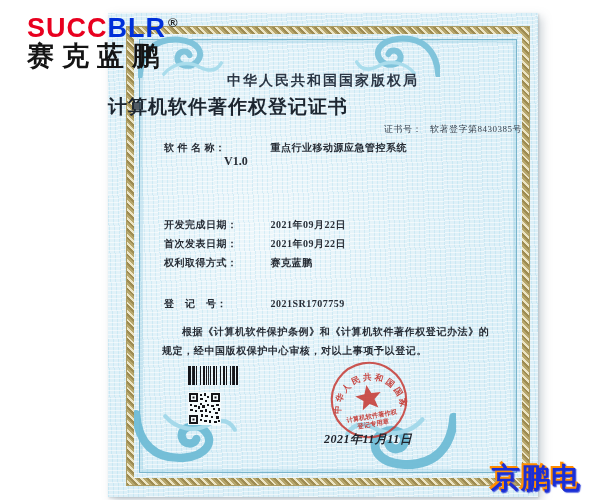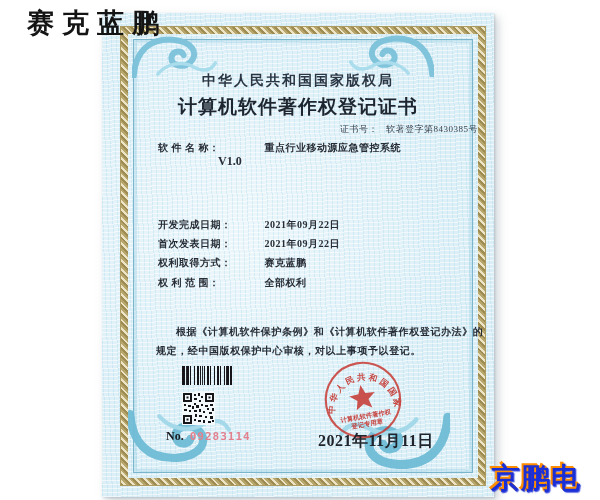--- a/index.html
+++ b/index.html
@@ -1,21 +1,21 @@
 <!DOCTYPE html>
 <html><head>
 <meta charset="utf-8">
 <style>
   * { margin:0; padding:0; box-sizing:border-box; }
   html,body { width:600px; height:500px; background:#ffffff; overflow:hidden;
     font-family:"Liberation Serif","DejaVu Serif",serif; }
   .stage { position:relative; width:600px; height:500px; background:#fff; }
 
   
-  .paper { position:absolute; left:102px; top:13px; width:392px; height:484px;
+  .paper { position:absolute; left:108px; top:13px; width:430px; height:484px;
     background:#dcefF7;
     box-shadow:4px 4px 9px rgba(110,125,140,.35), 1px 1px 2px rgba(120,135,150,.3);
   }
   .paper::before { content:""; position:absolute; inset:0;
     background:
       repeating-linear-gradient(-3deg, rgba(255,255,255,.55) 0 1px, transparent 1px 4px),
       repeating-linear-gradient(88deg, rgba(150,210,232,.28) 0 1px, transparent 1px 5px),
       radial-gradient(circle at 35% 45%, rgba(255,255,255,.5), transparent 60%);
   }
   .gold-border { position:absolute; left:19px; top:14px; right:9px; bottom:12px;
@@ -30,21 +30,21 @@
 
   .flourish { position:absolute; opacity:.95; }
   .flourish.tl { left:30px; top:21px; width:86px; height:44px; }
   .flourish.tr { left:246px; top:20px; width:86px; height:44px; transform:scaleX(-1); }
   .flourish.bl { left:26px; top:394px; width:104px; height:62px; transform:scaleY(-1); }
   .flourish.br { left:236px; top:398px; width:112px; height:64px; transform:scale(-1,-1); }
 
   
   .authority { position:absolute; left:0; right:0; top:59px; text-align:center;
     font-size:14px; font-weight:bold; letter-spacing:2px; color:#2b3644; }
-  .cert-title { position:absolute; left:0; right:0; top:81px; text-align:center;
+  .cert-title { position:absolute; left:0; right:0; top:81px; 
     font-size:19px; font-weight:bold; letter-spacing:1px; color:#1d2630; }
   .cert-no-line { position:absolute; right:16px; top:110px; font-size:9px;
     font-weight:normal; color:#39424e; letter-spacing:0.5px; }
   .cert-no-line .gap { display:inline-block; width:8px; }
 
   .field { position:absolute; left:56px; font-size:10px; font-weight:bold;
     color:#272d36; white-space:nowrap; }
   .field .lab { display:inline-block; width:60px; letter-spacing:0.5px; }
   .field .val { display:inline-block; letter-spacing:0.5px;padding-left:44px; }
   .v2 { position:absolute; left:116px; font-size:12px; font-weight:bold; color:#272d36; }
@@ -59,22 +59,22 @@
       repeating-linear-gradient(90deg, transparent 0 2px, rgba(20,20,25,.9) 2px 3px, transparent 3px 8px);
     border-left:2px solid #15151a; border-right:2px solid #15151a; }
   .qr { position:absolute; left:80px; top:379px; width:33px; height:33px; }
   .serial { position:absolute; left:64px; top:416px; font-size:12px; font-weight:bold;
     color:#1c1c22; }
   .serial .digits { font-family:"DejaVu Sans Mono","Liberation Mono",monospace;
     font-size:11px; font-weight:bold; color:#e2808e; letter-spacing:1px; margin-left:6px; }
 
   .seal { position:absolute; left:218px; top:347px; width:86px; height:80px;
     transform:rotate(-10deg); opacity:.92; }
-  .issue-date { position:absolute; left:216px; top:418px; font-size:16px;
-    font-weight:bold; color:#20242c; letter-spacing:0.5px; }
+  .issue-date { position:absolute; left:216px; top:418px; font-size:12px;
+    font-weight:bold; color:#20242c; letter-spacing:0.5px;font-style:italic; }
 
   
   .logo { position:absolute; left:27px; top:9px; z-index:5;
     font-family:"Liberation Sans","DejaVu Sans",sans-serif; }
   .logo-en { font-size:27px; font-weight:900; letter-spacing:1px; line-height:27px; }
   .logo-succ { color:#e8001f; }
   .logo-blr { color:#0030d9; }
   .logo-reg { font-size:13px; font-weight:bold; color:#2a2a2a; vertical-align:10px; margin-left:2px; }
   .logo-cn { font-size:27px; font-weight:900; letter-spacing:8px; color:#141414;
     line-height:28px; margin-top:0px; font-family:"DejaVu Sans","Liberation Sans",sans-serif; }
@@ -126,23 +126,23 @@
       <span class="val">2021年09月22日</span>
     </div>
     <div class="field" style="top:224px">
       <span class="lab">首次发表日期：</span>
       <span class="val">2021年09月22日</span>
     </div>
     <div class="field" style="top:243px">
       <span class="lab">权利取得方式：</span>
       <span class="val">赛克蓝鹏</span>
     </div>
-    <div class="field" style="top:263px">
-      <span class="lab">权 利 范 围：</span>
-      <span class="val">全部权利</span>
+    <div class="field" style="top:284px">
+      <span class="lab">登　记　号：</span>
+      <span class="val">2021SR1707759</span>
     </div>
 
     <div class="statement" style="left:74px; top:312px">根据《计算机软件保护条例》和《计算机软件著作权登记办法》的</div>
     <div class="statement" style="left:54px; top:331px">规定，经中国版权保护中心审核，对以上事项予以登记。</div>
 
     <div class="barcode"></div>
     <svg class="qr" viewBox="0 0 33 33">
       <rect x="0" y="0" width="33" height="33" fill="#f4fafc"></rect>
       <g fill="#15151a">
         <rect x="1" y="1" width="9" height="9"></rect>
@@ -179,38 +179,38 @@
         <rect x="17" y="23" width="3" height="2"></rect>
           <rect x="23" y="24" width="2" height="2"></rect>
         <rect x="28" y="24" width="3" height="3"></rect>
           <rect x="12" y="27" width="2" height="2"></rect>
         <rect x="16" y="28" width="3" height="2"></rect>
           <rect x="21" y="28" width="2" height="3"></rect>
         <rect x="26" y="29" width="3" height="2"></rect>
           <rect x="30" y="28" width="2" height="2"></rect>
       </g>
     </svg>
-    <div class="serial">
-      <span>No.</span><span class="digits">09283114</span>
-    </div>
 
     <svg class="seal" viewBox="0 0 100 100">
       <defs>
         <path id="sealArc" d="M 12,63 A 38,38 0 1 1 88,63" fill="none"></path>
       </defs>
       <circle cx="50" cy="50" r="46.5" fill="none" stroke="#c5352f" stroke-width="2.6" opacity=".9"></circle>
       <path d="M50,31 L54.4,41.9 L66.1,42.6 L57,50 L59.9,61.4 L50,55 L40.1,61.4 L43,50 L33.9,42.6 L45.6,41.9 Z" fill="#c5352f" opacity=".92"></path>
       <text font-size="10.5" fill="#c5352f" font-weight="bold" letter-spacing="3.2" font-family="DejaVu Sans, sans-serif">
         <textPath href="#sealArc" startOffset="2">中华人民共和国国家版权局</textPath>
       </text>
       <text x="50" y="73" text-anchor="middle" font-size="8" fill="#c5352f" font-weight="bold" font-family="DejaVu Sans, sans-serif">计算机软件著作权</text>
       <text x="50" y="83" text-anchor="middle" font-size="8" fill="#c5352f" font-weight="bold" font-family="DejaVu Sans, sans-serif">登记专用章</text>
     </svg>
     <div class="issue-date">2021年11月11日</div>
   </div>
 
   <div class="logo">
+    <div class="logo-en">
+      <span class="logo-succ">SUCC</span><span class="logo-blr">BLR</span><span class="logo-reg">®</span>
+    </div>
     <div class="logo-cn">赛克蓝鹏</div>
   </div>
 
   <div class="brand-footer">京鹏电子</div>
 
 </div>
 
 </body></html>

